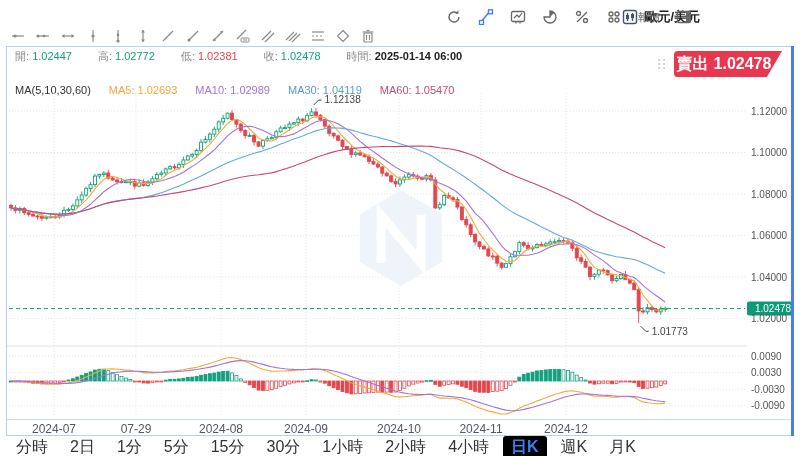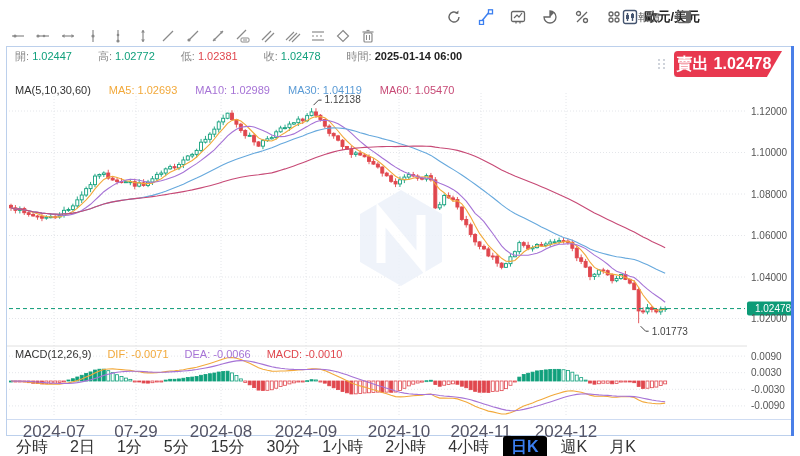--- a/index.html
+++ b/index.html
@@ -29,21 +29,21 @@
   .macd-row{position:absolute;left:8px;top:300px;height:14px;display:flex;gap:16px;font-size:11px;align-items:center;z-index:3;}
   .dif{color:#f2a93b;} .dea{color:#a673d6;} .macdv{color:#e0474e;}
   
   .trade{position:absolute;right:10px;top:4px;display:flex;align-items:center;z-index:4;}
   .drag-dots{display:grid;grid-template-columns:3px 3px;grid-gap:2px;margin-right:8px;}
   .drag-dots i{width:2px;height:2px;border-radius:50%;background:#c0c6cf;}
   .btn{height:26px;display:flex;align-items:center;justify-content:center;color:#fff;font-size:16px;font-weight:bold;gap:5px;box-shadow:0 1px 3px rgba(0,0,0,.25);}
   .sell{background:#e8384f;width:100px;border-radius:4px 0 0 4px;clip-path:polygon(0 0,100% 0,86% 100%,0 100%);padding-right:8px;}
   .buy{background:#129e74;width:100px;border-radius:0 4px 4px 0;clip-path:polygon(14% 0,100% 0,100% 100%,0 100%);margin-left:-8px;padding-left:8px;}
   
-  .xaxis-row{position:absolute;left:0;top:372px;width:100%;height:17px;border-top:1px solid #cfdcf2;font-size:17px;color:#556;}
+  .xaxis-row{position:absolute;left:0;top:372px;width:100%;height:17px;border-top:1px solid #cfdcf2;font-size:12px;color:#556;}
   .xaxis-row span{position:absolute;top:2px;transform:translateX(-50%);}
   svg.chart{position:absolute;left:0;top:36px;}
   .grid{stroke:#e4e6ea;stroke-dasharray:1 2;stroke-width:1;}
   
   .tabs{position:absolute;left:8px;top:438px;height:18px;display:flex;align-items:center;gap:6px;font-size:16px;color:#333;}
   .tab{padding:1px 8px;border-radius:3px;cursor:pointer;white-space:nowrap;}
   .tab.active{color:#3b7ff0;background:#000000;font-weight:bold;}
 </style>
 </head>
 <body>
@@ -709,26 +709,20 @@
           <text x="744" y="326.403" font-size="10" fill="#555">-0.0090</text>
         </g>
         <g font-size="10" fill="#444">
           <path d="M306.56 22.136500000000133 L311.56 17.136500000000133 h3" fill="none" stroke="#444" stroke-width="1"></path>
           <text x="317.56" y="20.136500000000133">1.12138</text>
           <path d="M633.64 243.21025000000017 L638.64 248.21025000000017 h3" fill="none" stroke="#444" stroke-width="1"></path>
           <text x="644.64" y="252.21025000000017">1.01773</text>
         </g>
       </svg>
 
-    <div class="macd-row">
-      <span>MACD(12,26,9)</span>
-      <span class="dif"><span>DIF:</span> <span>-0.0071</span></span>
-      <span class="dea"><span>DEA:</span> <span>-0.0066</span></span>
-      <span class="macdv"><span>MACD:</span> <span>-0.0010</span></span>
-    </div>
 
     <div class="xaxis-row" id="xaxis">
         <span style="left: 47px;">2024-07</span>
         <span style="left: 129px;">07-29</span>
         <span style="left: 214px;">2024-08</span>
         <span style="left: 299px;">2024-09</span>
         <span style="left: 392px; text-align: center;">2024-10</span>
         <span style="left: 474px;">2024-11</span>
         <span style="left: 559px;">2024-12</span>
       </div>

